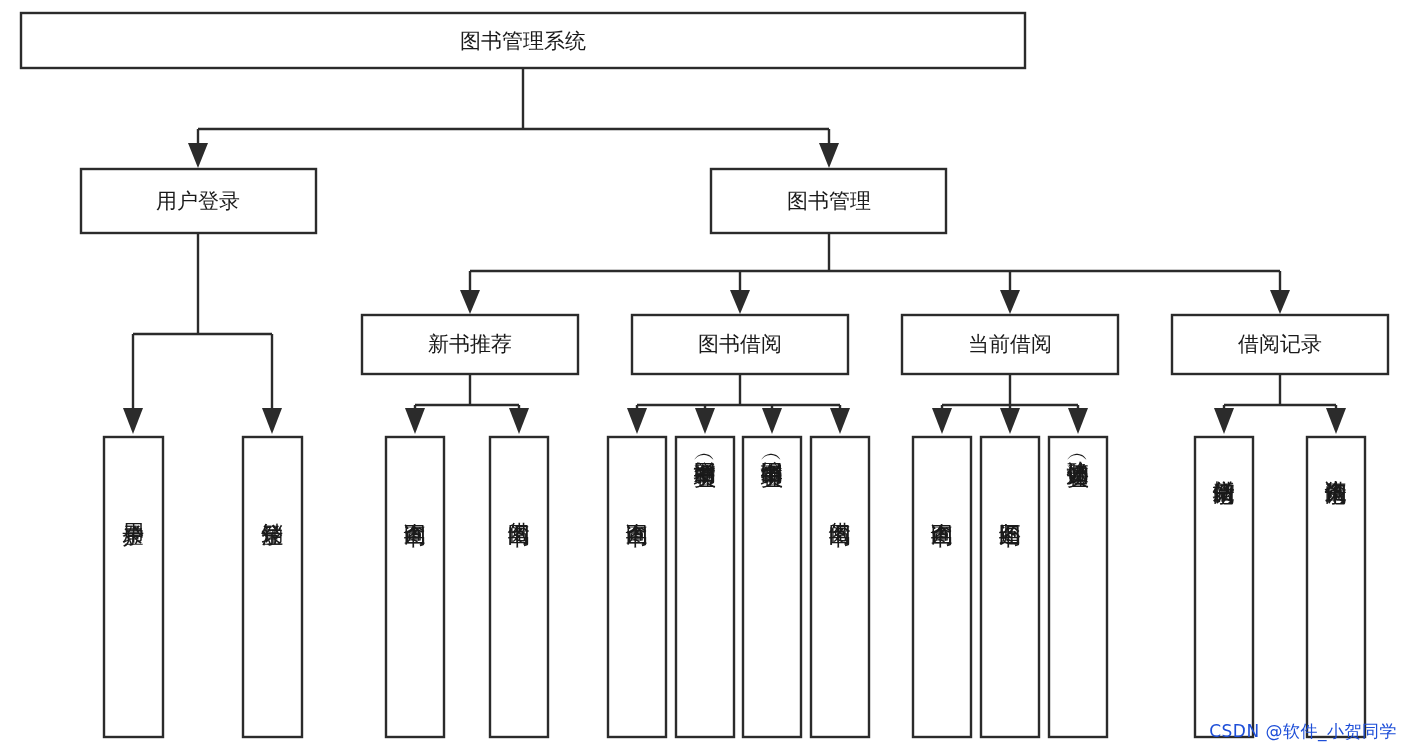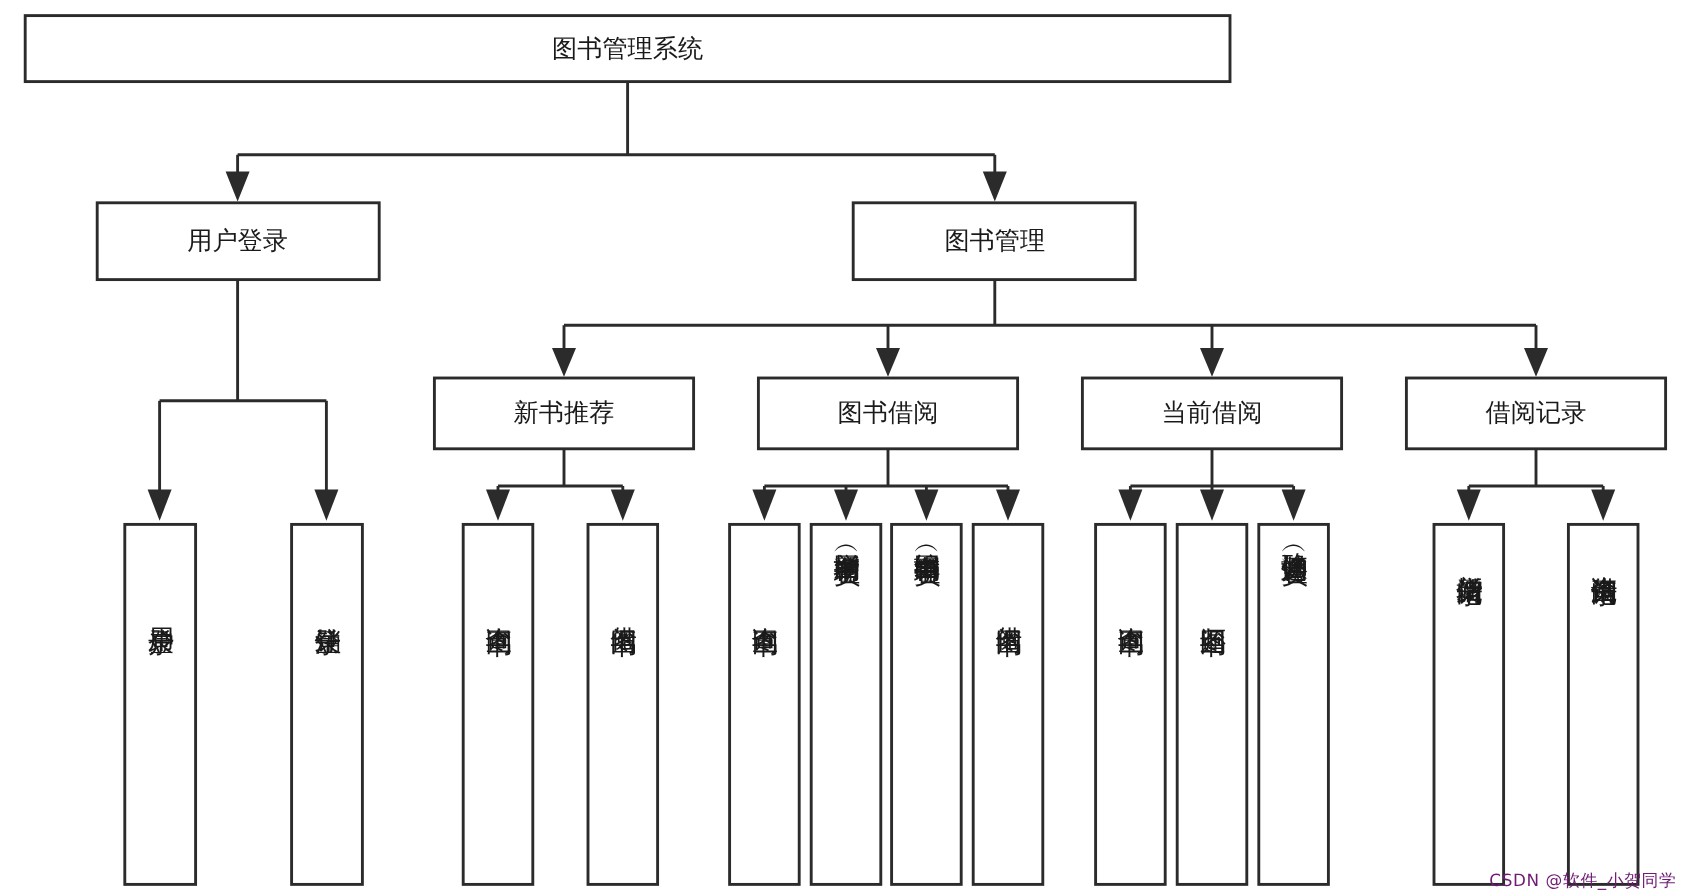--- a/index.html
+++ b/index.html
@@ -70,22 +70,22 @@
     text-orientation: upright;
     letter-spacing: 1px;
     white-space: pre;
     text-align: left;
   }
   .watermark {
     position: absolute;
     right: 8px;
     bottom: 4px;
     font-family: "DejaVu Sans", "Liberation Sans", sans-serif;
-    font-size: 14px;
-    color: #701a75;
+    font-size: 17px;
+    color: #1d4ed8;
     letter-spacing: 0.5px;
     user-select: none;
   }
 </style>
 </head>
 <body>
 
 <div id="diagram-root">
 
   <svg class="diagram-canvas" viewBox="0 0 1405 747">

